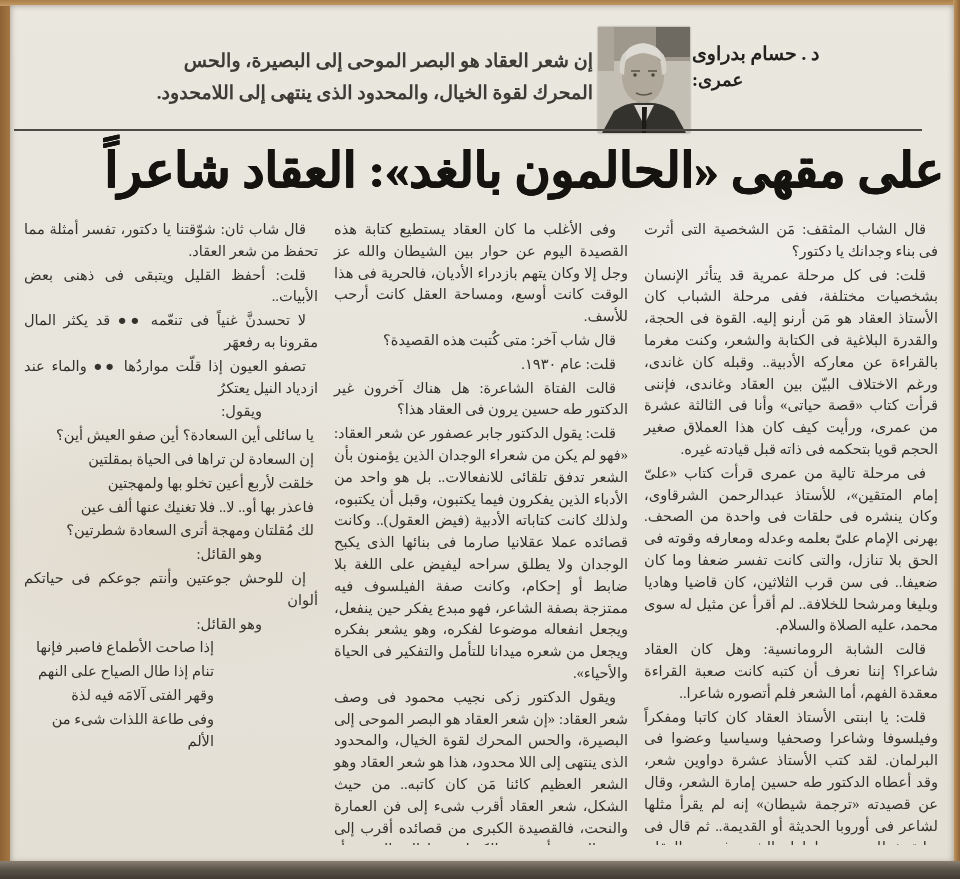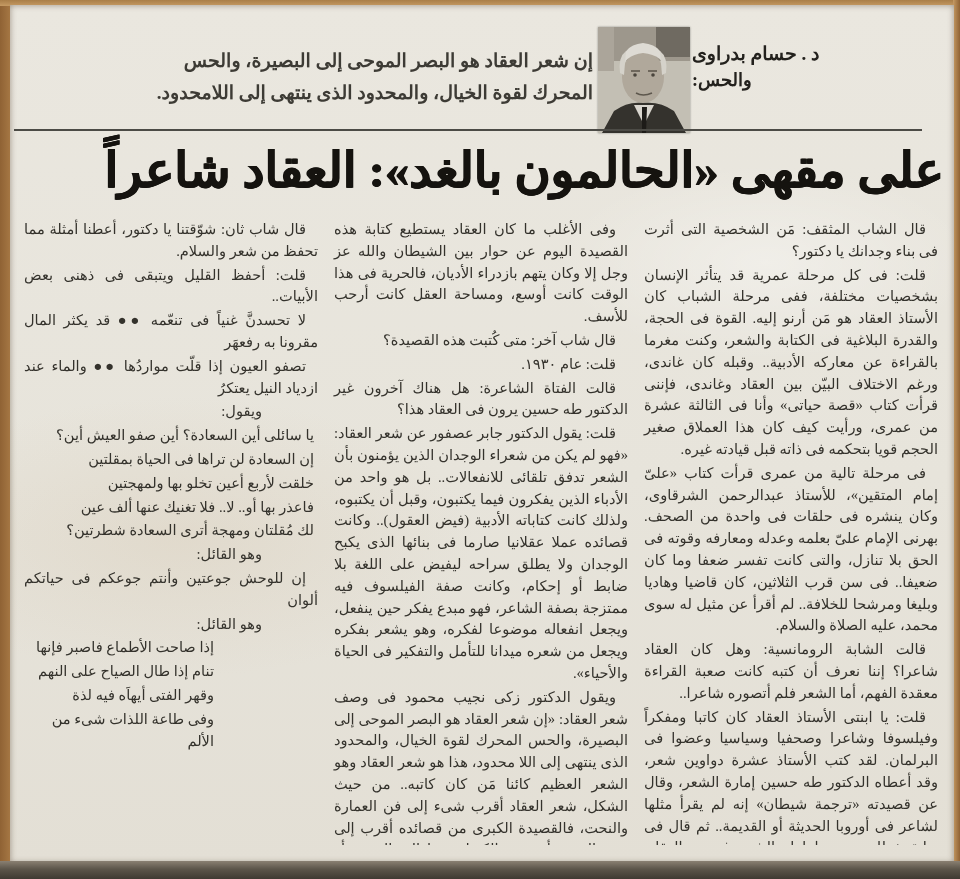--- a/index.html
+++ b/index.html
@@ -93,21 +93,21 @@
           <circle cx="55" cy="48" r="1.8" fill="#4a453d"></circle>
           <path d="M38,66 Q45,70 54,66" stroke="#5d574d" stroke-width="1.6" fill="none"></path>
           <path d="M4,106 L16,84 Q30,74 45,76 Q62,74 76,84 L88,106 Z" fill="#34322d"></path>
           <polygon points="36,78 56,78 46,98" fill="#d9d6cf"></polygon>
           <polygon points="44,80 49,80 48,106 44,106" fill="#1d1b18"></polygon>
         </svg>
       </div>
 
       <div class="byline">
         <div class="name">د . حسام بدراوى</div>
-        <div class="verb">والحس:</div>
+        <div class="verb">عمرى:</div>
       </div>
 
       <div class="rule"></div>
     </div>
 
     <h1 class="headline">على مقهى «الحالمون بالغد»: العقاد شاعراً</h1>
 
     <div class="columns">
       <div class="col">
           <p class="para">قال الشاب المثقف: مَن الشخصية التى أثرت فى بناء وجدانك يا دكتور؟</p>
@@ -118,36 +118,36 @@
         </div>
       <div class="col">
           <p class="para">وفى الأغلب ما كان العقاد يستطيع كتابة هذه القصيدة اليوم عن حوار بين الشيطان والله عز وجل إلا وكان يتهم بازدراء الأديان، فالحرية فى هذا الوقت كانت أوسع، ومساحة العقل كانت أرحب للأسف.</p>
           <p class="para">قال شاب آخر: متى كُتبت هذه القصيدة؟</p>
           <p class="para">قلت: عام ١٩٣٠.</p>
           <p class="para">قالت الفتاة الشاعرة: هل هناك آخرون غير الدكتور طه حسين يرون فى العقاد هذا؟</p>
           <p class="para">قلت: يقول الدكتور جابر عصفور عن شعر العقاد: «فهو لم يكن من شعراء الوجدان الذين يؤمنون بأن الشعر تدفق تلقائى للانفعالات.. بل هو واحد من الأدباء الذين يفكرون فيما يكتبون، وقبل أن يكتبوه، ولذلك كانت كتاباته الأدبية (فيض العقول).. وكانت قصائده عملا عقلانيا صارما فى بنائها الذى يكبح الوجدان ولا يطلق سراحه ليفيض على اللغة بلا ضابط أو إحكام، وكانت صفة الفيلسوف فيه ممتزجة بصفة الشاعر، فهو مبدع يفكر حين ينفعل، ويجعل انفعاله موضوعا لفكره، وهو يشعر بفكره ويجعل من شعره ميدانا للتأمل والتفكير فى الحياة والأحياء».</p>
           <p class="para">ويقول الدكتور زكى نجيب محمود فى وصف شعر العقاد: «إن شعر العقاد هو البصر الموحى إلى البصيرة، والحس المحرك لقوة الخيال، والمحدود الذى ينتهى إلى اللا محدود، هذا هو شعر العقاد وهو الشعر العظيم كائنا مَن كان كاتبه.. من حيث الشكل، شعر العقاد أقرب شىء إلى فن العمارة والنحت، فالقصيدة الكبرى من قصائده أقرب إلى هرم الجيزة أو معبد الكرنك منها إلى الزهرة أو جدول الماء، وتلك صفة الفن المصرى الخالدة، فلو عرفتَ أن مصر قد تميزت</p>
         </div>
       <div class="col">
-          <p class="para">قال شاب ثان: شوّقتنا يا دكتور، أعطنا أمثلة مما تحفظ من شعر والسلام.</p>
+          <p class="para">قال شاب ثان: شوّقتنا يا دكتور، تفسر أمثلة مما تحفظ من شعر العقاد.</p>
           <p class="para">قلت: أحفظ القليل ويتبقى فى ذهنى بعض الأبيات..</p>
           <p class="para">لا تحسدنَّ غنياً فى تنعّمه ●● قد يكثر المال مقرونا به رفعهَر</p>
           <p class="para">تصفو العيون إذا قلّت مواردُها ●● والماء عند ازدياد النيل يعتكرُ</p>
           <p class="verse-mid">ويقول:</p>
           <p class="verse">يا سائلى أين السعادة؟ أين صفو العيش أين؟</p>
           <p class="verse">إن السعادة لن تراها فى الحياة بمقلتين</p>
           <p class="verse">خلقت لأربع أعين تخلو بها ولمهجتين</p>
           <p class="verse">فاعذر بها أو.. لا.. فلا تغنيك عنها ألف عين</p>
           <p class="verse">لك مُقلتان ومهجة أترى السعادة شطرتين؟</p>
           <p class="verse-mid">وهو القائل:</p>
           <p class="para">إن للوحش جوعتين وأنتم جوعكم فى حياتكم ألوان</p>
           <p class="verse-mid">وهو القائل:</p>
           <p class="verse-deep">إذا صاحت الأطماع فاصبر فإنها</p>
           <p class="verse-deep">تنام إذا طال الصياح على النهم</p>
-          <p class="verse-deep">وقهر الفتى أيهاَه فيه لذة</p>
+          <p class="verse-deep">وقهر الفتى آلامَه فيه لذة</p>
           <p class="verse-deep">وفى طاعة اللذات شىء من الألم</p>
         </div>
     </div>
 
   </div>
 
   <div class="table-shadow"></div>
 </div>
 
 </body></html>

